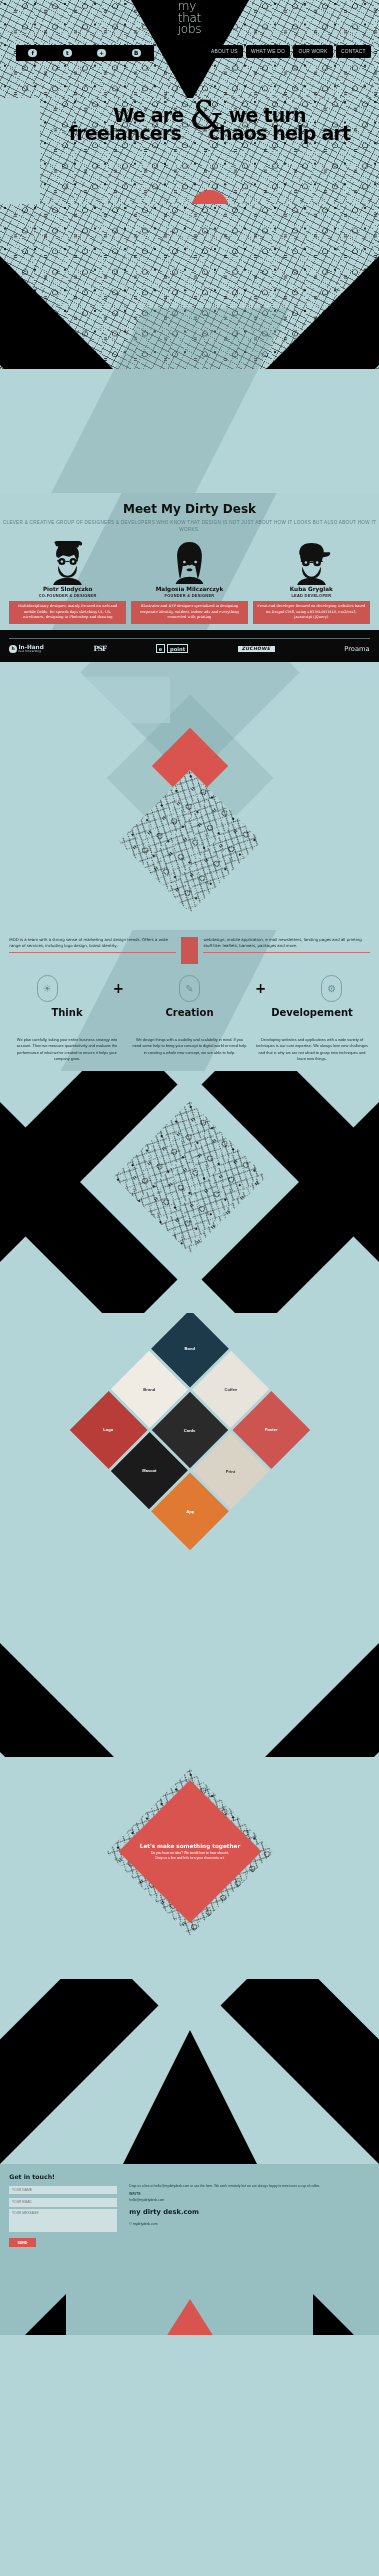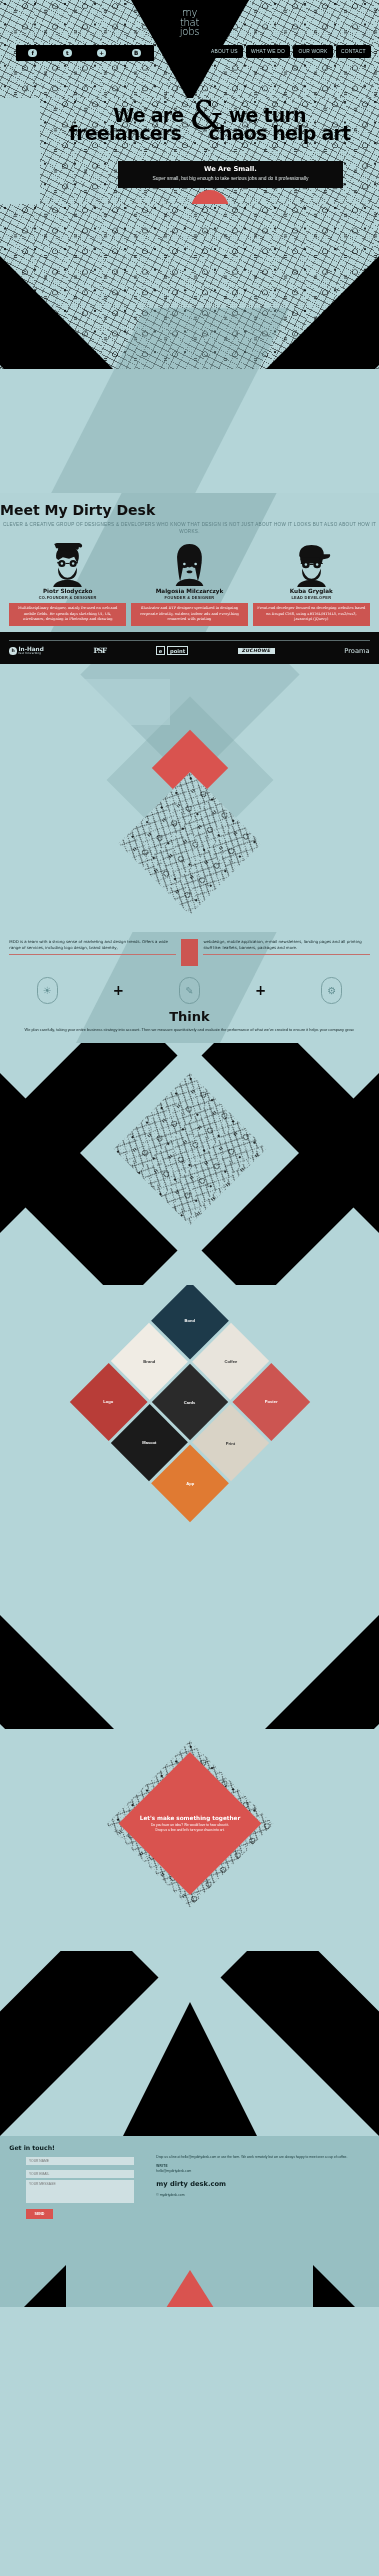--- a/index.html
+++ b/index.html
@@ -25,23 +25,23 @@
   }
 
   
   .header { position:relative; height:98px; overflow:hidden; }
   .hdr-tri {
     position:absolute; left:50%; top:0; transform:translateX(-50%);
     width:0; height:0; border-left:59px solid transparent;
     border-right:59px solid transparent; border-top:103px solid #000; z-index:3;
   }
   .logo {
-    position:absolute; left:50%; top:8px; transform:translateX(-50%);
-    z-index:5; color:#b9dadd; text-align:center;
-    font-family:"DejaVu Sans", sans-serif; font-size:10px; line-height:.96;
+    position:absolute; left:50%; top:1px; transform:translateX(-50%);
+    z-index:5; color:#b9dadd; text-align:left;
+    font-family:"DejaVu Sans", sans-serif; font-size:12px; line-height:.96;
     letter-spacing:-0.3px; font-weight:300;
   }
   .social-bar {
     position:absolute; left:15.5px; top:45px; width:138px; height:16px;
     background:#000; z-index:4; display:flex; align-items:center;
     justify-content:space-around; border-radius:1px;
   }
   .soc {
     width:8.8px; height:8.8px; border-radius:50%; background:#b9dadd;
     display:flex; align-items:center; justify-content:center;
@@ -90,21 +90,21 @@
     position:absolute; background:#000;
   }
 
   
   .team { position:relative; background:#b2d3d6; padding:9.3px 0 6.2px; overflow:hidden; }
   .team-shade {
     position:absolute; left:77px; top:-31px; width:155px; height:237px;
     background:rgba(120,160,163,.42); transform:skewX(-27deg); pointer-events:none;
   }
   .team h2 {
-    font-size:14px; font-weight:bold; color:#101010;
+    text-align:center; font-size:12px; font-weight:bold; color:#101010;
     font-family:"DejaVu Sans", sans-serif; position:relative; z-index:2;
   }
   .team-sub {
     text-align:center; font-size:4.6px; color:#5d8185; line-height:1.55;
     letter-spacing:0.3px; margin:2.6px 0 7.2px; position:relative; z-index:2;
   }
   .members { display:flex; gap:5.2px; padding:0 9.3px; position:relative; z-index:2; }
   .member { flex:1; text-align:center; }
   .avatar { width:100%; height:45px; display:flex; align-items:flex-end; justify-content:center; }
   .avatar svg { width:41px; height:44px; }
@@ -143,21 +143,21 @@
   .about-col.rule { border-bottom:0.5px solid #c4706c; padding-bottom:3.1px; }
   .about-mid { width:17.5px; height:27px; background:#cc5551; flex:none; }
   .svc-icons { display:flex; align-items:center; justify-content:space-around;
                margin-top:11.3px; position:relative; z-index:2; }
   .svc-ico { width:20.6px; height:27px; border:0.8px solid rgba(110,150,153,.85);
              border-radius:10.3px; display:flex; align-items:center; justify-content:center;
              font-size:9.8px; color:rgba(95,140,143,.95); }
   .plus { font-size:13.4px; font-weight:bold; color:#0c0c0c; font-family:"DejaVu Sans", sans-serif; }
   .svc-cols { display:flex; gap:7.2px; margin-top:5.2px; position:relative; z-index:2; }
   .svc-col { flex:1; text-align:center; }
-  .svc-col h4 { font-size:13px; font-weight:bold; color:#101010; margin-bottom:3px;
+  .svc-col h4 { font-size:10px; font-weight:bold; color:#101010; margin-bottom:19px;
                 font-family:"DejaVu Sans", sans-serif; }
   .svc-col p { font-size:3.9px; line-height:1.6; color:#18292b; }
 
   
   .zig { position:relative; height:242px; overflow:hidden; background:#b4d5d8; }
 
   
   .portfolio { position:relative; background:#b4d5d8; height:289px; overflow:hidden; }
   .pf-grid {
     position:absolute; left:50%; top:32px; transform:translateX(-50%) rotate(45deg);
@@ -177,21 +177,21 @@
                display:flex; align-items:center; justify-content:center;
                flex-direction:column; color:#fff; text-align:center; }
   .red-inner h3 { font-size:5.7px; font-weight:bold; margin-bottom:2.1px;
                   font-family:"DejaVu Sans", sans-serif; }
   .red-inner p { font-size:3.3px; line-height:1.5; padding:0 11.3px; }
 
   
   .contact { position:relative; background:#97bfc2; padding:8.2px 9.3px 0; overflow:hidden; min-height:155px; }
   .contact h2 { font-size:6.2px; font-weight:bold; color:#0d1f21; margin-bottom:4.1px;
                 font-family:"DejaVu Sans", sans-serif; }
-  .c-row { display:flex; gap:22px;margin-left:17px; }
+  .c-row { display:flex; gap:12px; }
   .c-form { width:108px; }
   .c-form input, .c-form textarea {
     width:100%; background:#cfe0e2; border:none; font-size:3.3px; color:#3e5557;
     padding:2.1px 2.6px; margin-bottom:2.6px; font-family:"Liberation Sans", sans-serif;
   }
   .c-form textarea { height:23px; resize:none; }
   .c-send { background:#d9534f; color:#fff; border:none; font-size:3.6px;
             padding:2.6px 8.2px; cursor:pointer; font-weight:bold; }
   .c-info { flex:1; font-size:3.3px; color:#18383a; line-height:1.7; }
   .c-info .big { font-size:6.7px; font-weight:bold; color:#0d1f21; margin-top:4.1px;
@@ -227,24 +227,20 @@
   </div>
 
   <div class="hero doodle-dense">
     <div class="hero-head">
       <span>We are</span>
       <span class="amp">&amp;</span>
       <span>we turn</span><br>
       <span>freelancers</span>
       <span style="opacity:0">&amp;</span>
       <span>chaos help art</span>
-    </div>
-    <div class="hero-card">
-      <h3>We Are Small.</h3>
-      <p>Super small, but big enough to take serious jobs and do it professionally</p>
     </div>
     <div class="see-works">See Works</div>
   </div>
 
   <div class="diag-wrap">
     <div class="diag-doodle doodle-dense" style="clip-path:polygon(0 0,736 0,736 150,368 420,0 150);"></div>
     <div class="chev-black" style="left:-31px;top:20.6px;width:289px;height:77px;transform:rotate(45deg);transform-origin:left top;"></div>
     <div class="chev-black" style="right:-31px;top:20.6px;width:289px;height:77px;transform:rotate(-45deg);transform-origin:right top;"></div>
     <div style="position:absolute;left:0;bottom:0;width:379px;height:124px;background:#b4d5d8;"></div>
     <div style="position:absolute;left:93px;bottom:-20.6px;width:144px;height:206px;background:rgba(120,160,163,.35);transform:skewX(-27deg);"></div>
@@ -378,20 +374,28 @@
       <div class="svc-ico">✎</div>
       <div class="plus">+</div>
       <div class="svc-ico">⚙</div>
     </div>
 
     <div class="svc-cols">
       <div class="svc-col">
         <h4>Think</h4>
         <p>We plan carefully, taking your entire business strategy into account. Then we measure quantitatively and evaluate the performance of what we've created to ensure it helps your company grow.</p>
       </div>
+      <div class="svc-col">
+        <h4>Creation</h4>
+        <p>We design things with a usability and scalability in mind. If you need some help to bring your concept to digital world or need help in creating a whole new concept, we are able to help.</p>
+      </div>
+      <div class="svc-col">
+        <h4>Developement</h4>
+        <p>Developing websites and applications with a wide variety of techniques is our core expertise. We always love new challenges and that is why we are not afraid to grasp new techniques and learn new things.</p>
+      </div>
     </div>
   </div>
 
   <div class="zig">
     <div class="chev-black" style="left:-41px;top:-10.3px;width:309px;height:77px;transform:rotate(45deg);transform-origin:left top;"></div>
     <div class="chev-black" style="right:-41px;top:-10.3px;width:309px;height:77px;transform:rotate(-45deg);transform-origin:right top;"></div>
     <div class="doodle-dense" style="position:absolute;left:50%;top:52px;transform:translateX(-50%) rotate(45deg);width:108px;height:108px;"></div>
     <div class="chev-black" style="left:-41px;bottom:10.3px;width:309px;height:77px;transform:rotate(-45deg);transform-origin:left bottom;"></div>
     <div class="chev-black" style="right:-41px;bottom:10.3px;width:309px;height:77px;transform:rotate(45deg);transform-origin:right bottom;"></div>
   </div>

